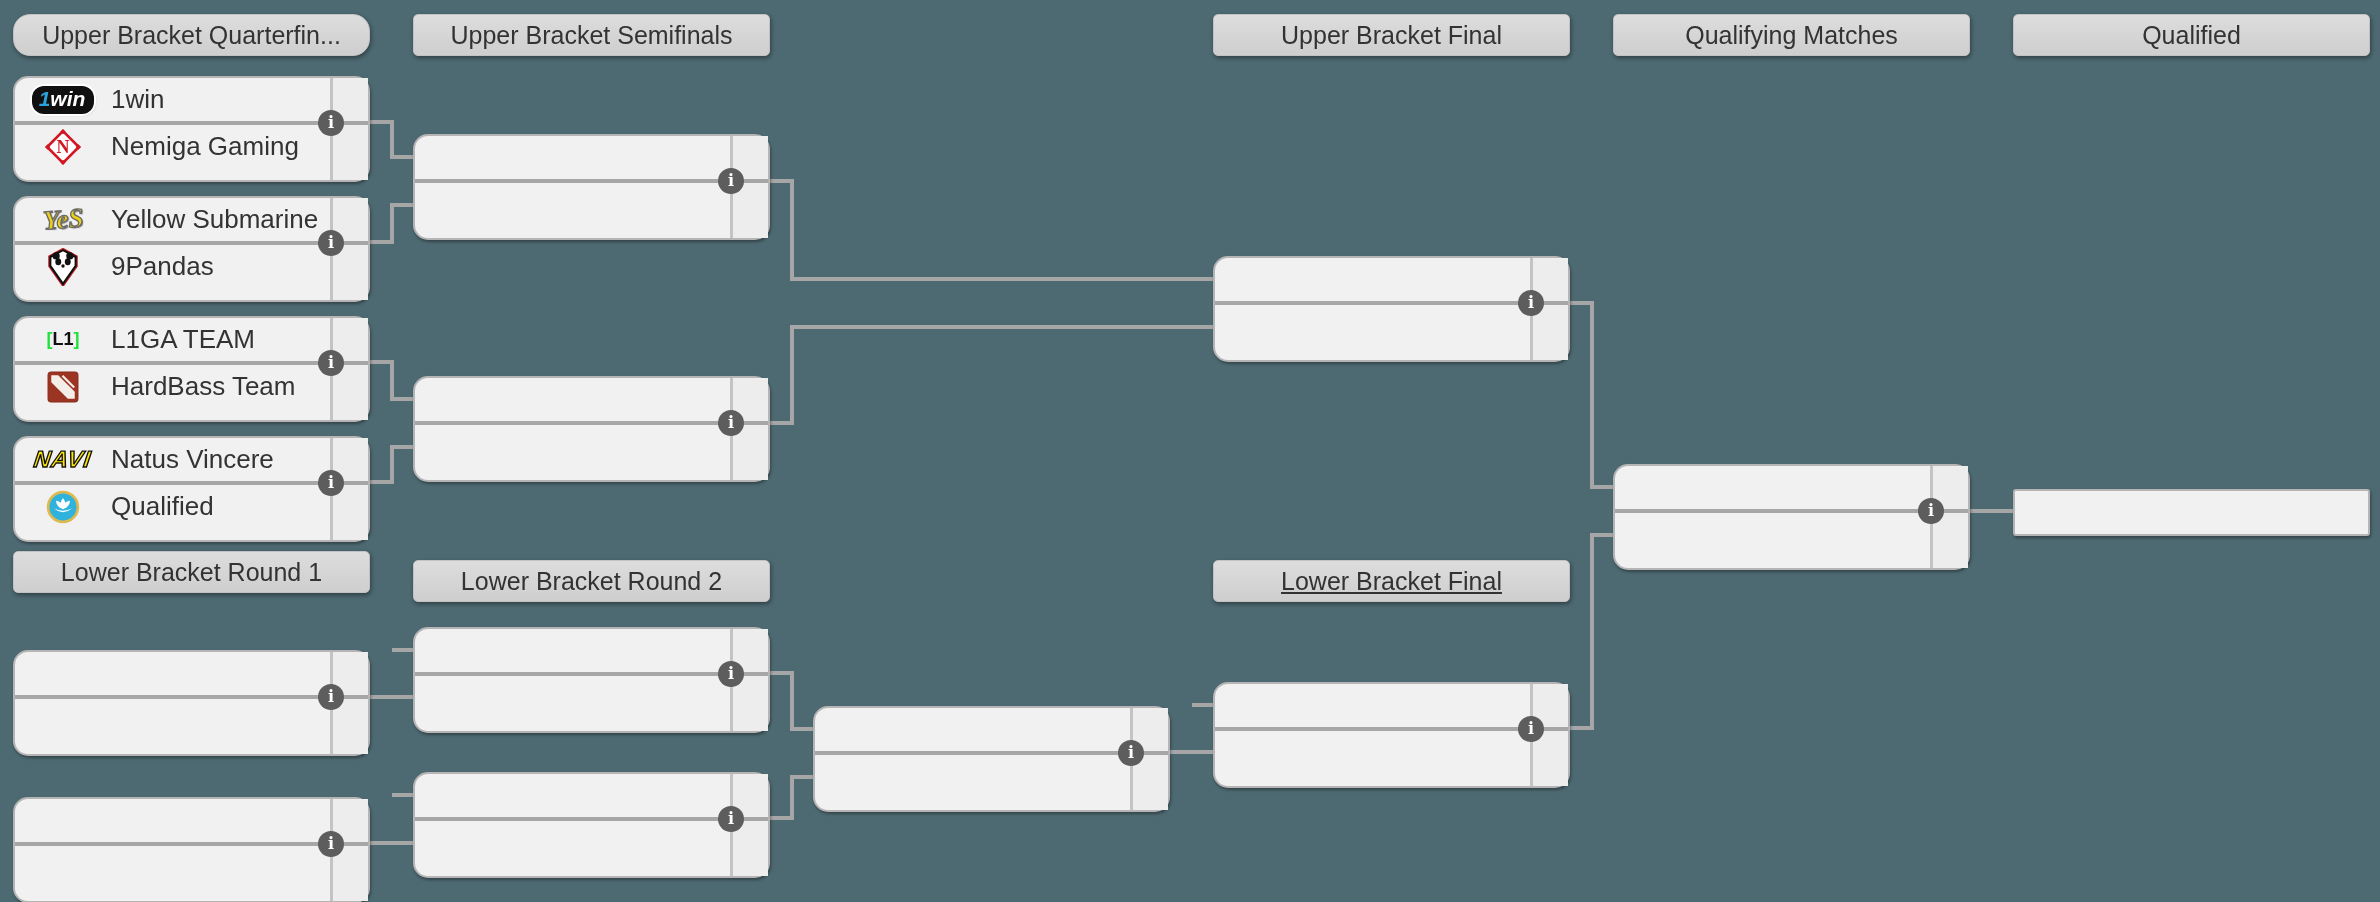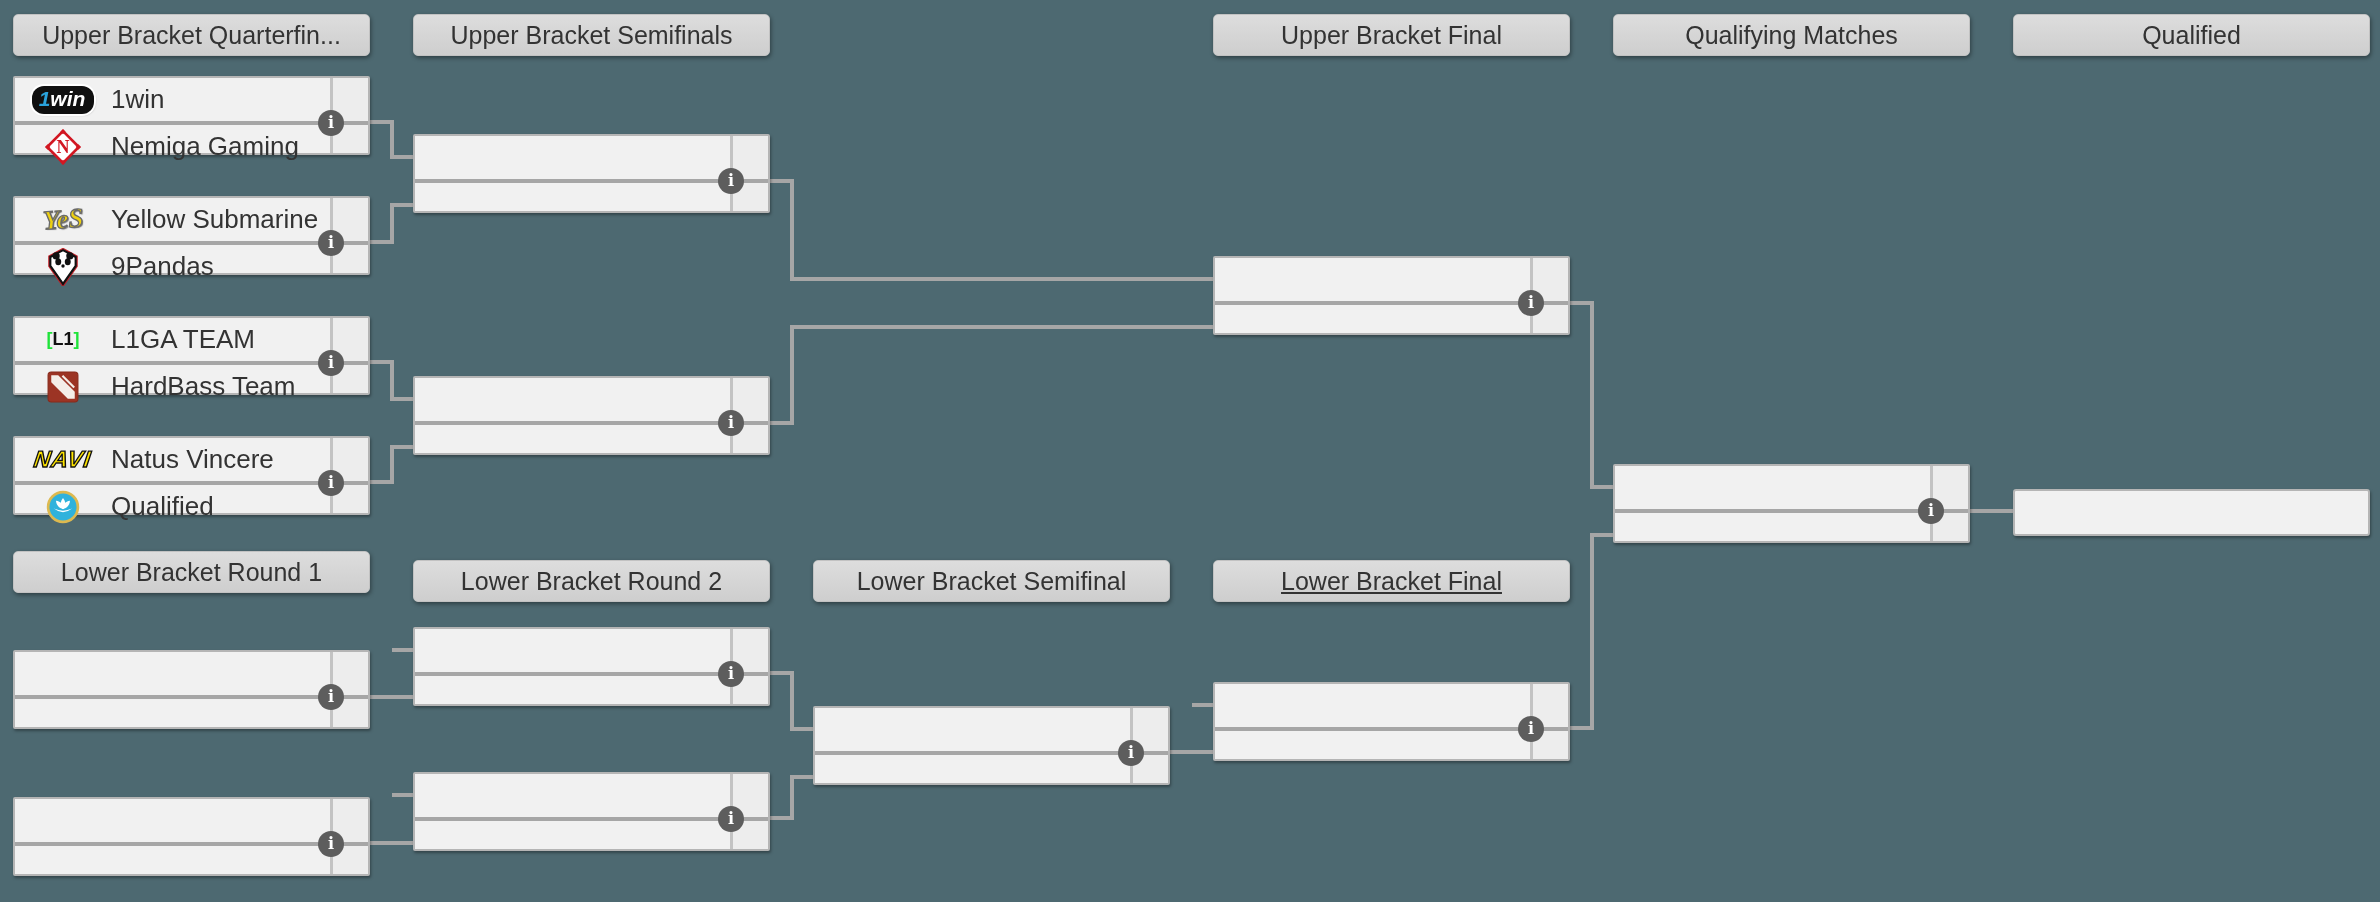--- a/index.html
+++ b/index.html
@@ -5,22 +5,22 @@
   html,body{margin:0;padding:0;background:#4d6971;}
   .bracket{position:relative;width:2380px;height:902px;background:#4d6971;
     font-family:"Liberation Sans",sans-serif;overflow:hidden;}
   svg.lines{position:absolute;left:0;top:0;z-index:1;}
   .hdr{position:absolute;width:357px;height:42px;box-sizing:border-box;
     background:linear-gradient(180deg,#dddddd,#cecece);
     border:1px solid #c2c2c2;border-radius:5px;
     box-shadow:1px 2px 4px rgba(0,0,0,.4);
     color:#333;font-size:25px;line-height:40px;text-align:center;
     white-space:nowrap;overflow:hidden;z-index:2;}
-  .match{position:absolute;width:357px;height:79px;box-sizing:border-box;
-    background:#f1f1f1;border:2px solid #b5b5b5;border-radius:2px;
+  .match{position:absolute;width:357px;height:106px;box-sizing:border-box;
+    background:#f1f1f1;border:2px solid #b5b5b5;border-radius:15px;
     box-shadow:1px 2px 3px rgba(0,0,0,.35);z-index:2;}
   .trow{height:43px;display:flex;align-items:center;position:relative;z-index:2;}
   .mdivider{height:4px;background:#a6a6a6;position:relative;z-index:2;}
   .scol{position:absolute;top:0;bottom:0;right:0;width:35px;
     border-left:3px solid #c3c3c3;background:#ededed;z-index:1;}
   .info{position:absolute;left:303px;top:32px;width:26px;height:26px;
     border-radius:50%;background:#5d5d5d;color:#fff;
     font-family:"DejaVu Serif",serif;font-weight:bold;font-size:16px;
     text-align:center;line-height:26px;z-index:4;cursor:pointer;}
   .single{position:absolute;width:357px;height:47px;box-sizing:border-box;
@@ -64,28 +64,27 @@
       <polyline points="370,843 415,843"></polyline>
       <polyline points="392,795 415,795"></polyline>
       <polyline points="770,673 792,673 792,729 815,729"></polyline>
       <polyline points="770,818 792,818 792,777 815,777"></polyline>
       <polyline points="1170,752 1215,752"></polyline>
       <polyline points="1192,705 1215,705"></polyline>
       <polyline points="1570,728 1592,728 1592,535 1615,535"></polyline>
     </g>
   </svg>
 
-  <div class="hdr" style="left:13px;top:14px;">Upper Bracket Quarterfin...</div>
+  <div class="hdr" style="left:13px;top:14px;border-radius:17px;">Upper Bracket Quarterfin...</div>
   <div class="hdr" style="left:413px;top:14px;">Upper Bracket Semifinals</div>
   <div class="hdr" style="left:1213px;top:14px;">Upper Bracket Final</div>
   <div class="hdr" style="left:1613px;top:14px;">Qualifying Matches</div>
   <div class="hdr" style="left:2013px;top:14px;">Qualified</div>
   <div class="hdr" style="left:13px;top:551px;">Lower Bracket Round 1</div>
   <div class="hdr" style="left:413px;top:560px;">Lower Bracket Round 2</div>
-  <div class="hdr" style="left:813px;top:560px;">Lower Bracket Semifinal</div>
   <div class="hdr" style="left:1213px;top:560px;text-decoration:underline;">Lower Bracket Final</div>
 
   <div class="match" style="left:13px;top:76px;">
     <div class="scol"></div>
     <div class="trow">
       <span class="logo-slot">
         <span class="logo-1win"><span class="one">1</span><span>win</span></span>
       </span>
       <span class="tname">1win</span>
     </div>

